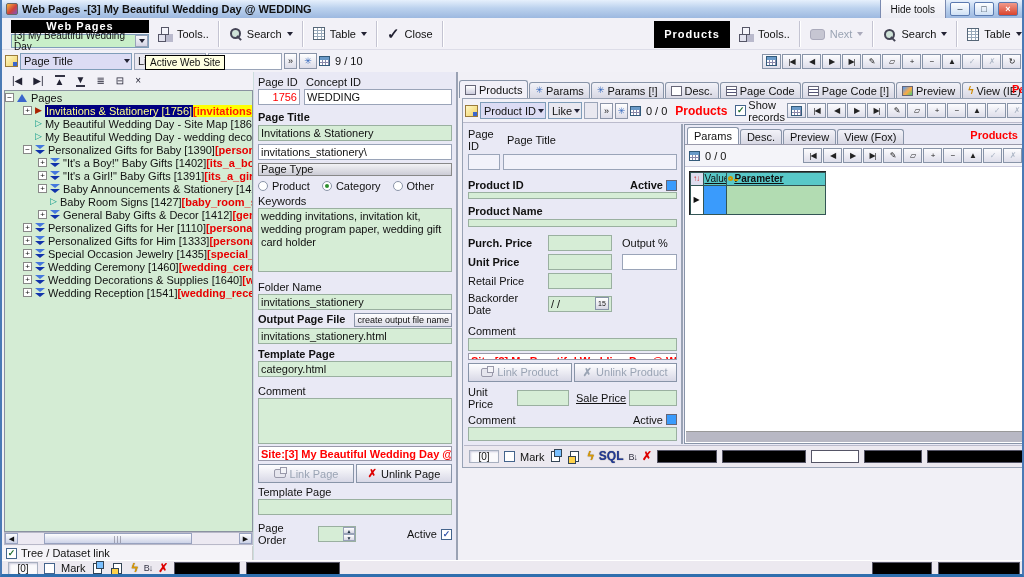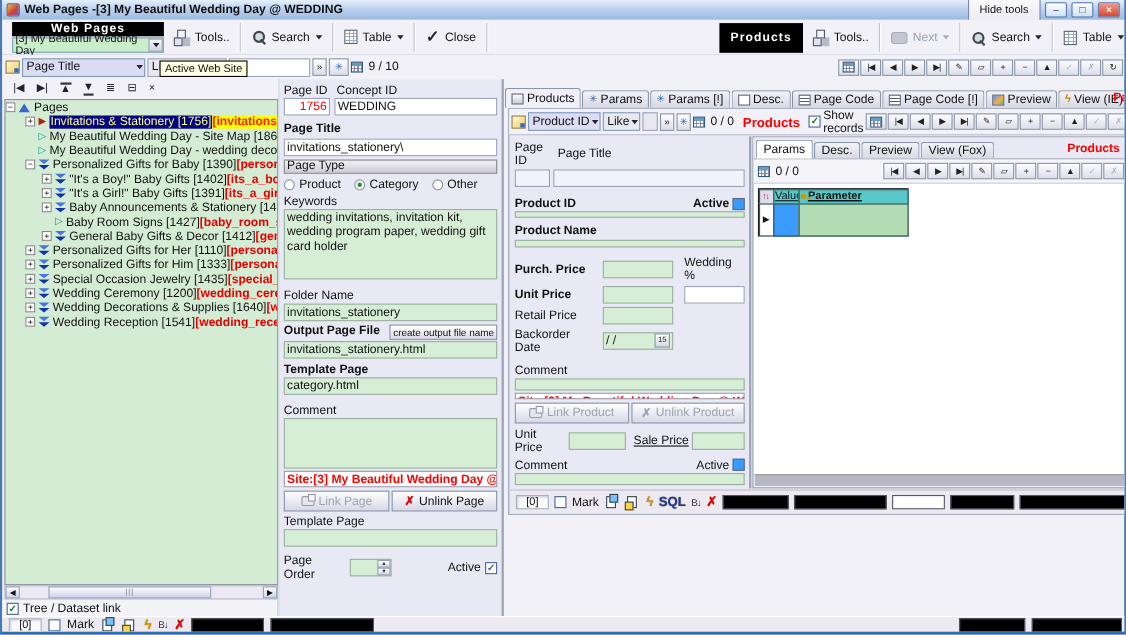--- a/index.html
+++ b/index.html
@@ -371,21 +371,21 @@
     </div>
     <div class="trow lvl1">
       <span class="exp">+</span>
       <span class="cat-icon"></span>
       <span class="tlabel">Special Occasion Jewelry [1435]</span>
       <span class="tcode">[special_occasion_j</span>
     </div>
     <div class="trow lvl1">
       <span class="exp">+</span>
       <span class="cat-icon"></span>
-      <span class="tlabel">Wedding Ceremony [1200]</span>
+      <span class="tlabel">Wedding Ceremony [1460]</span>
       <span class="tcode">[wedding_ceremony]</span>
     </div>
     <div class="trow lvl1">
       <span class="exp">+</span>
       <span class="cat-icon"></span>
       <span class="tlabel">Wedding Decorations &amp; Supplies [1640]</span>
       <span class="tcode">[wedding_dec</span>
     </div>
     <div class="trow lvl1">
       <span class="exp">+</span>
@@ -409,20 +409,21 @@
   <div class="pageform">
     <div class="lblrow">
       <span style="width:44px">Page ID</span>
       <span>Concept ID</span>
     </div>
     <div class="lblrow">
       <div class="wfld" style="width:42px;color:#f00;font-weight:normal;text-align:right">1756</div>
       <div class="wfld" style="flex:1">WEDDING</div>
     </div>
     <div class="b" style="margin-top:5px">Page Title</div>
+    <div class="gfld" style="margin-top:2px">Invitations &amp; Stationery</div>
     <div class="wfld" style="margin-top:3px">invitations_stationery\</div>
     <div class="ptypehdr">Page Type</div>
     <div class="radiorow">
       <span class="radio"></span>
       <span>Product</span>
       <span class="radio on" style="margin-left:8px"></span>
       <span>Category</span>
       <span class="radio" style="margin-left:8px"></span>
       <span>Other</span>
     </div>
@@ -551,21 +552,21 @@
         <span class="b" style="flex:1">Product ID</span>
         <span class="b">Active</span>
         <span class="bluebox"></span>
       </div>
       <div class="gfld" style="height:18px"></div>
       <div class="b" style="margin-top:6px">Product Name</div>
       <div class="gfld" style="height:18px;margin-top:2px"></div>
       <div class="pricegrid" style="margin-top:8px">
         <span class="b">Purch. Price</span>
         <div class="gfld"></div>
-        <span style="padding-left:6px">Wedding %</span>
+        <span style="padding-left:6px">Output %</span>
         <span class="b">Unit Price</span>
         <div class="gfld"></div>
         <div class="wfld" style="margin-left:6px"></div>
         <span>Retail Price</span>
         <div class="gfld"></div>
         <span></span>
         <span>Backorder Date</span>
         <div class="gfld" style="display:flex;align-items:center">
           <span style="flex:1">/ /</span>
           <span class="calbtn">15</span>

